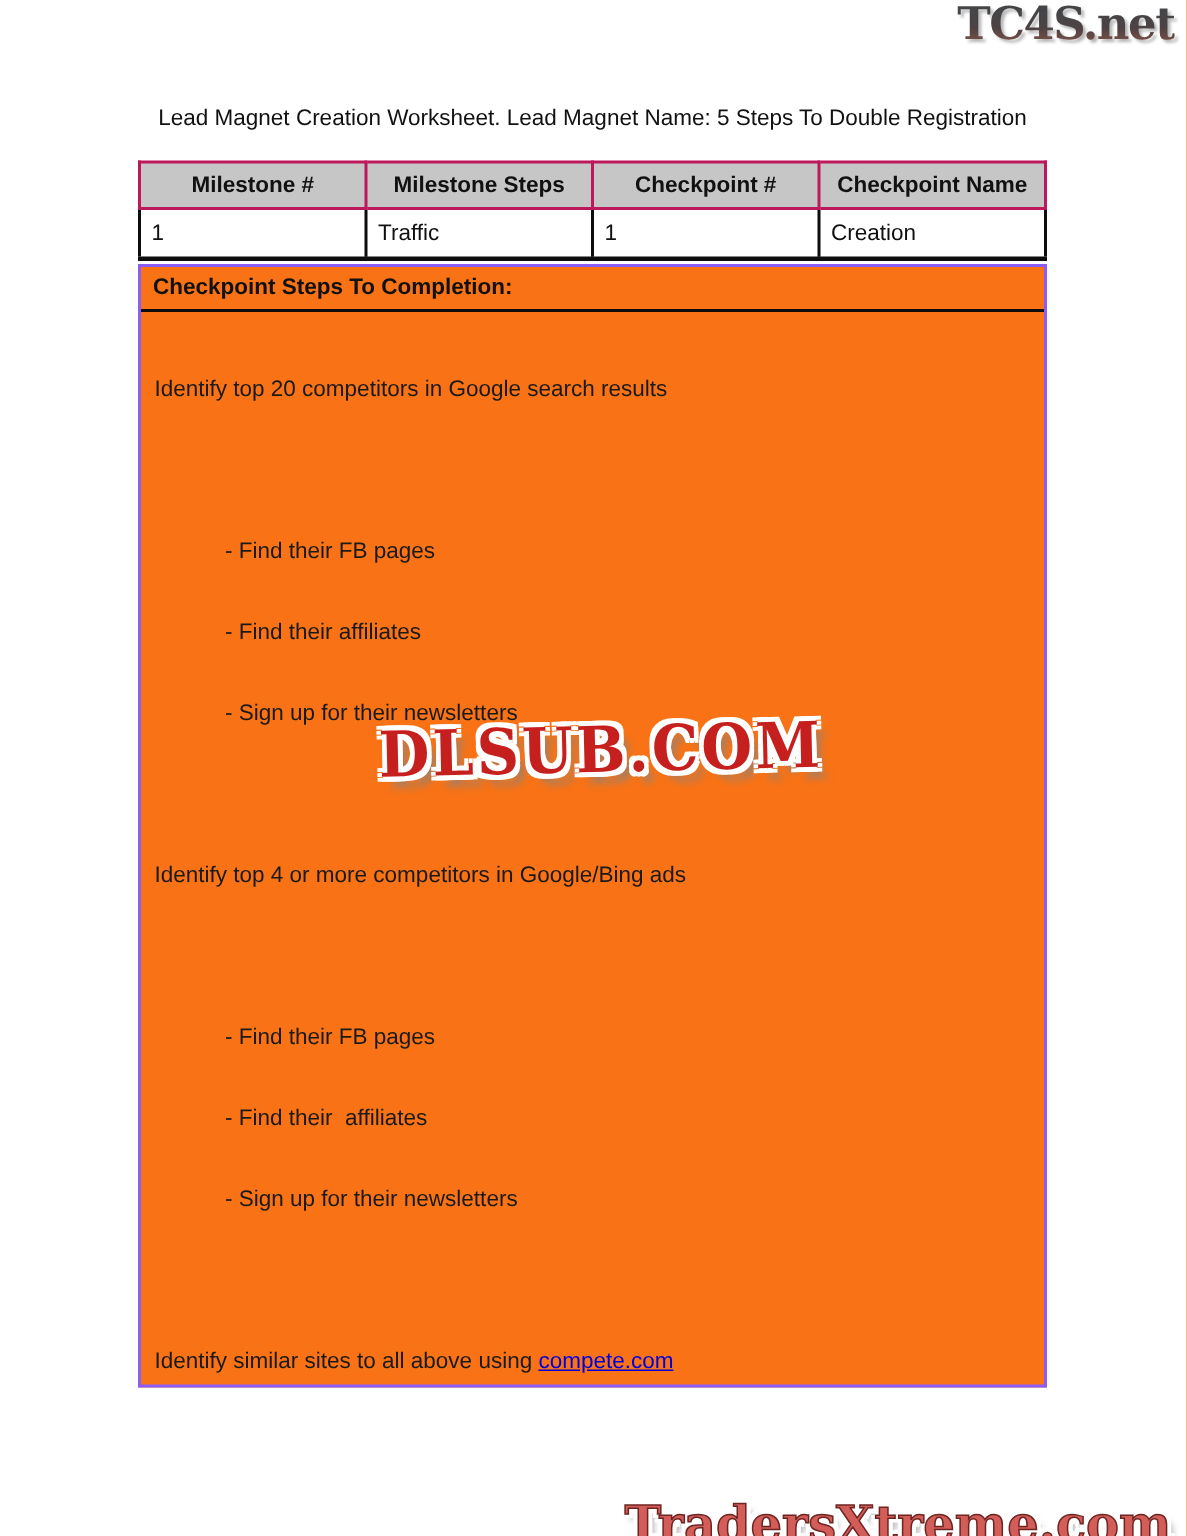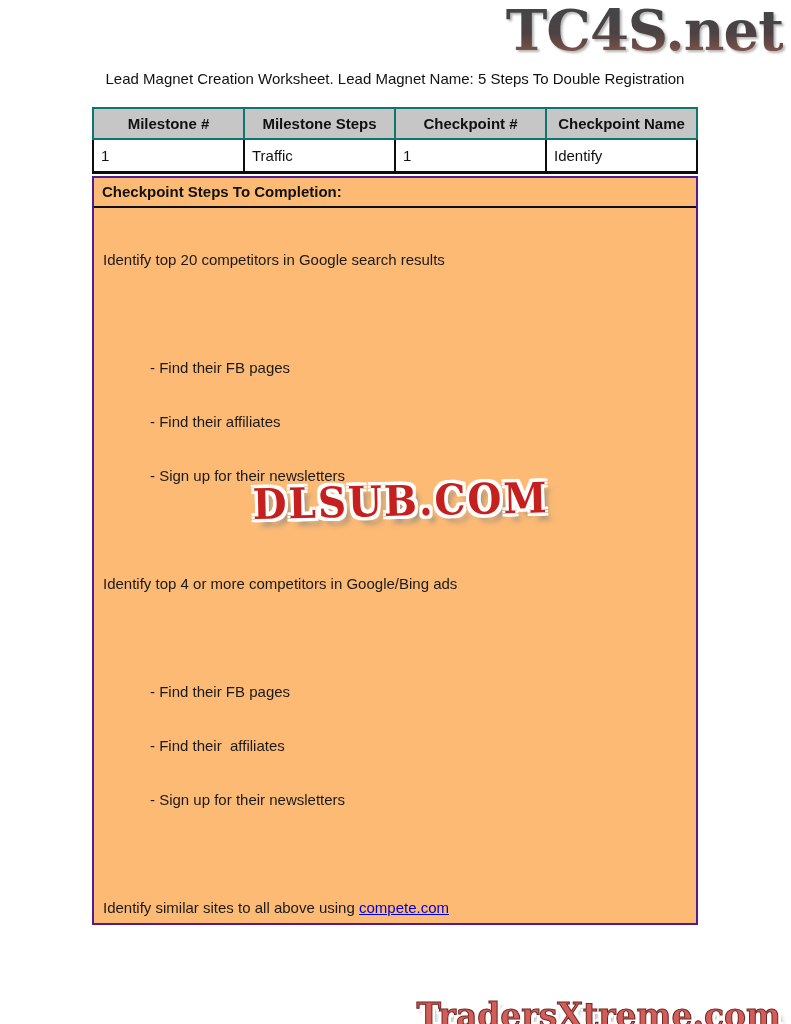--- a/index.html
+++ b/index.html
@@ -6,50 +6,50 @@
   body{
     width:791px;height:1024px;position:relative;overflow:hidden;
     background:#ffffff;
     font-family:"Liberation Sans", sans-serif;
     color:#1a1a1a;
   }
   
   .tc4s-logo{
     position:absolute;top:2px;right:8px;
     font-family:"DejaVu Serif", serif;font-weight:bold;
-    font-size:56px;line-height:1;letter-spacing:-1px;
+    font-size:30px;line-height:1;letter-spacing:-1px;
     background:linear-gradient(180deg,#454548 18%,#4c4244 55%,#6d4b45 78%,#97655b 100%);
     -webkit-background-clip:text;background-clip:text;color:transparent;
     filter:drop-shadow(2px 2px 1px rgba(120,120,120,0.55));
   }
   
   .doc-title{
     position:absolute;left:92px;top:70px;width:606px;
     text-align:center;font-size:15px;color:#111;
     white-space:nowrap;
   }
   
   table.milestone{
     position:absolute;left:92px;top:107px;width:606px;
     border-collapse:collapse;table-layout:fixed;
     border:2px solid #0d0d0d;border-bottom:3px solid #0d0d0d;
   }
   table.milestone th{
-    background:#c5c6c5;border:2px solid #0f766e;
+    background:#c5c6c5;border:2px solid #be185d;
     font-size:15px;font-weight:bold;text-align:center;
     height:27px;padding:1px 4px;color:#111;
   }
   table.milestone td{
     background:#fff;border:2px solid #0d0d0d;
     font-size:15px;text-align:left;height:29px;padding:1px 7px;color:#111;
   }
   
   .checkpoint-box{
     position:absolute;left:92px;top:176px;width:606px;height:749px;
-    border:2px solid #4c1d95;box-sizing:border-box;background:#fdba74;
+    border:2px solid #8b5cf6;box-sizing:border-box;background:#f97316;
   }
   .checkpoint-header{
     border-bottom:2px solid #0d0d0d;
     font-size:15px;font-weight:bold;color:#111;
     padding:5px 8px;line-height:18px;
   }
   .checkpoint-content{
     padding:7px 9px;font-size:15px;line-height:18px;color:#1a1a1a;
     white-space:pre-wrap;
   }
@@ -97,21 +97,21 @@
       <th>Milestone Steps</th>
       <th>Checkpoint #</th>
       <th>Checkpoint Name</th>
     </tr>
   </thead>
   <tbody>
     <tr>
       <td>1</td>
       <td>Traffic</td>
       <td>1</td>
-      <td>Identify</td>
+      <td>Creation</td>
     </tr>
   </tbody>
 </table>
 
 <div class="checkpoint-box">
   <div class="checkpoint-header">Checkpoint Steps To Completion:</div>
   <div class="checkpoint-content">
     <p>Identify top 20 competitors in Google search results</p>
     <div class="bullet-group">
       <div class="bullet-line">- Find their FB pages</div>

